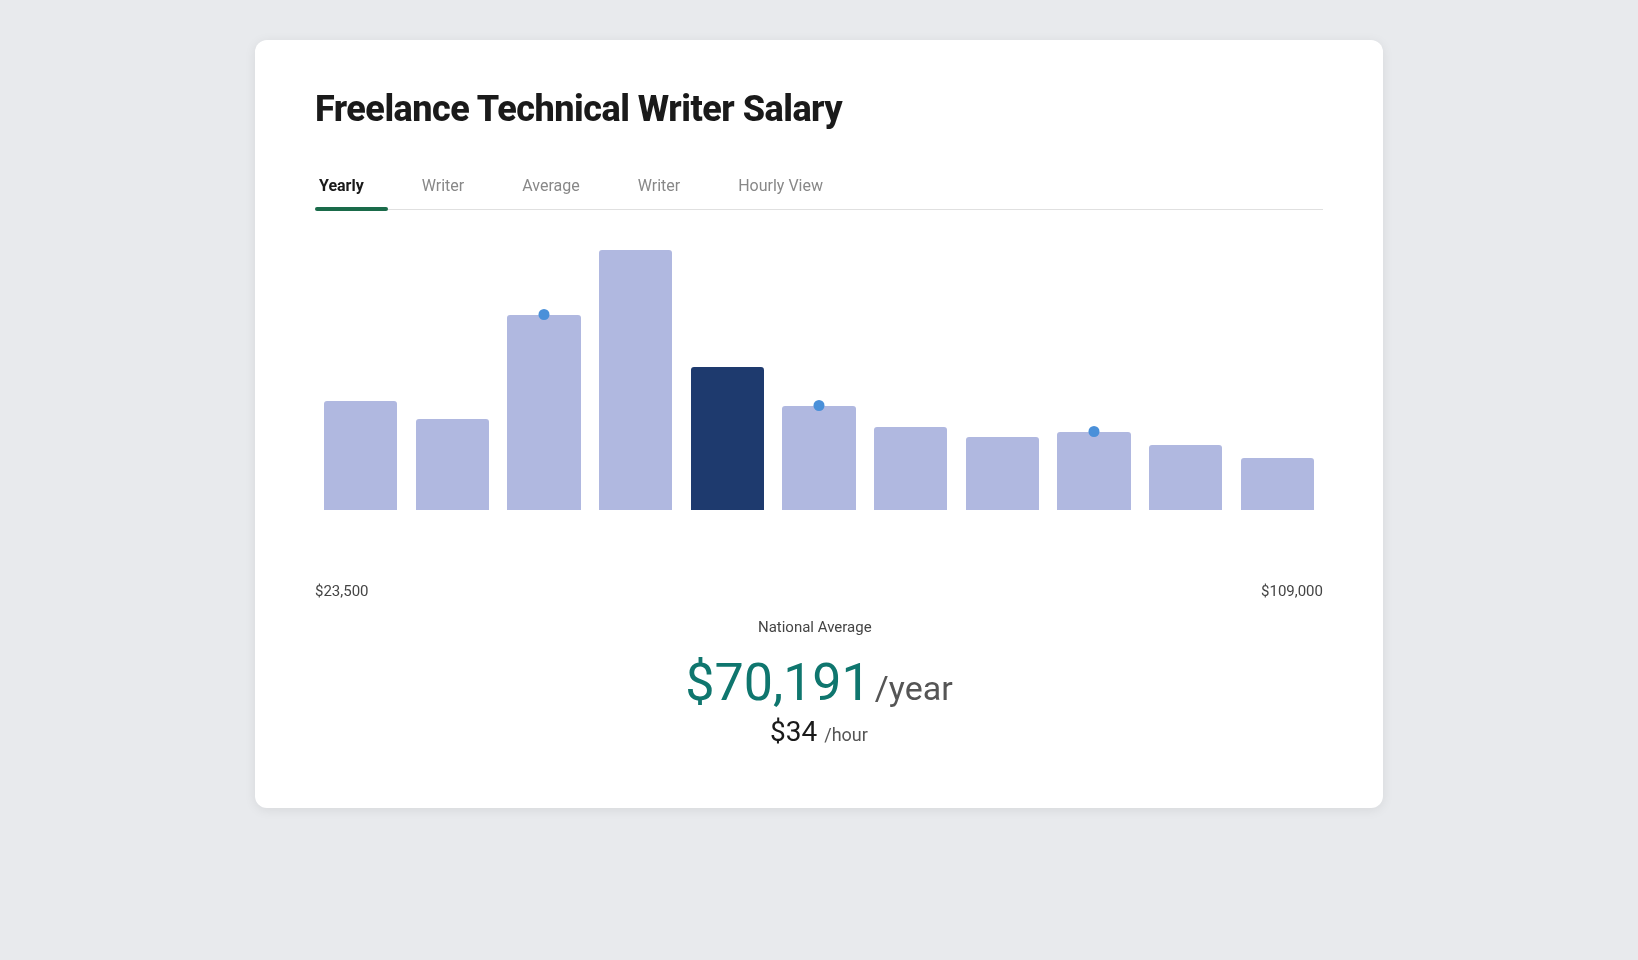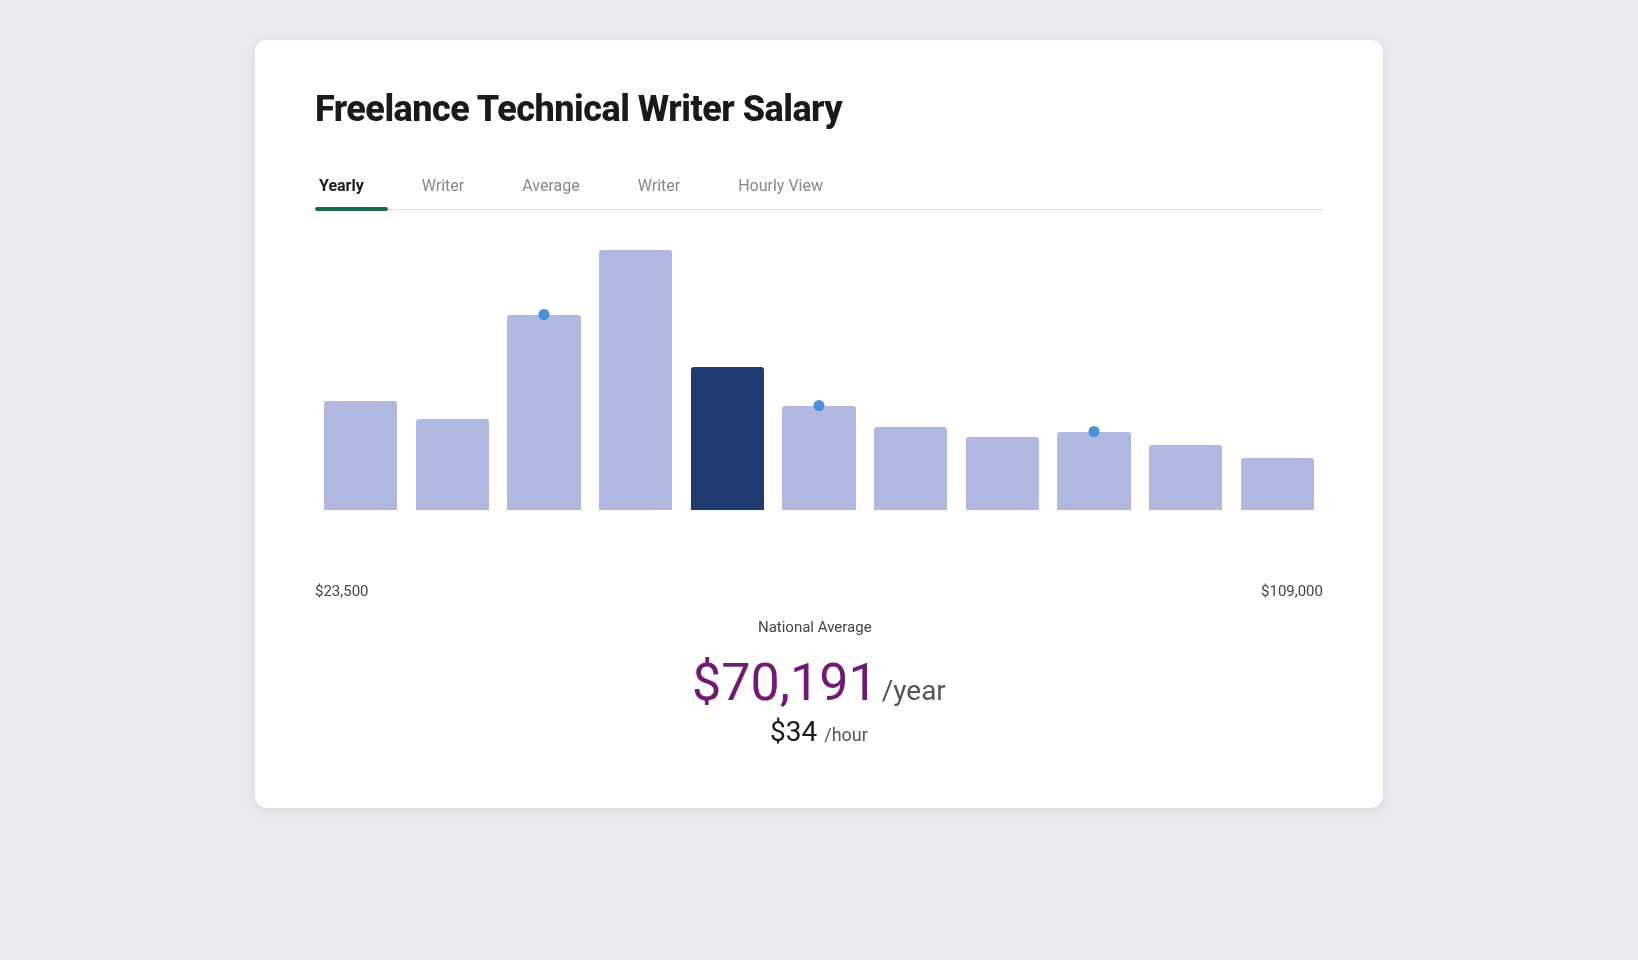--- a/index.html
+++ b/index.html
@@ -79,25 +79,25 @@
     }
 
     .salary-display {
       text-align: center;
       margin-top: 16px;
     }
 
     .salary-main {
       font-size: 52px;
       font-weight: 400;
-      color: #701a75;
+      color: #0f766e;
     }
 
     .salary-unit {
-      font-size: 28px;
+      font-size: 34px;
       color: #555;
       font-weight: 400;
     }
 
     .salary-secondary {
       font-size: 28px;
       color: #1a1a1a;
       margin-top: 2px;
       text-align: center;
     }

